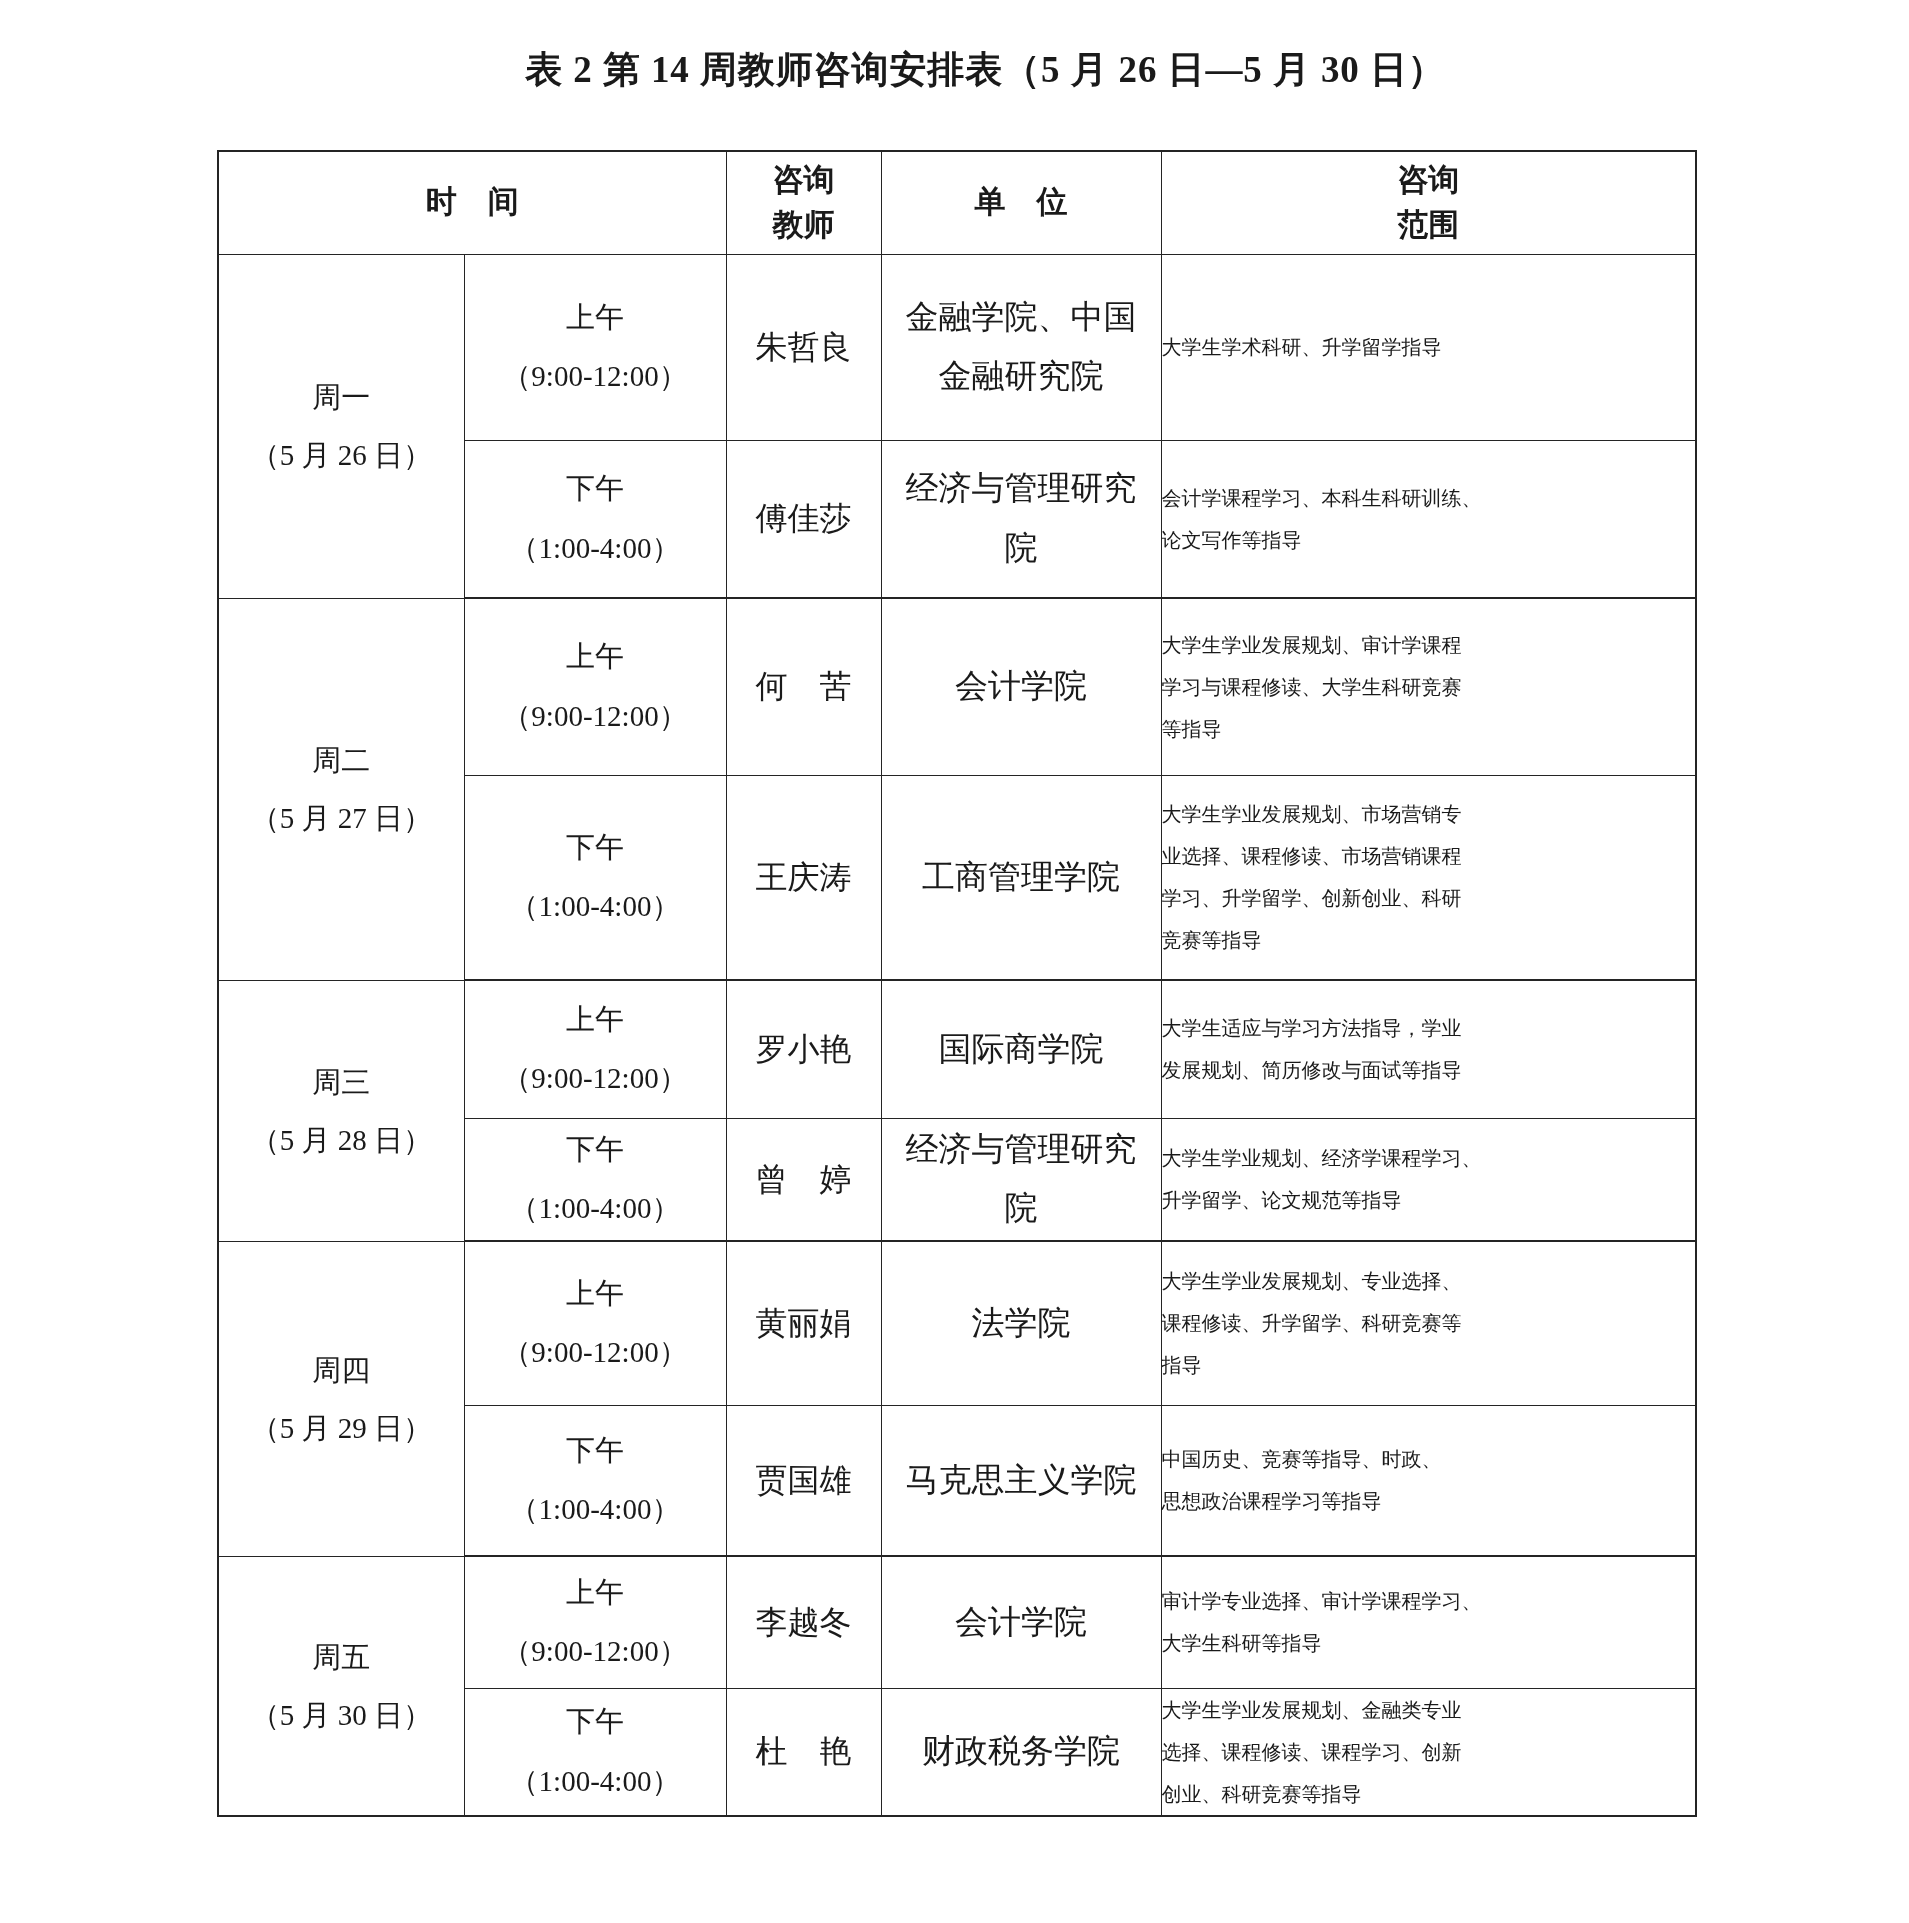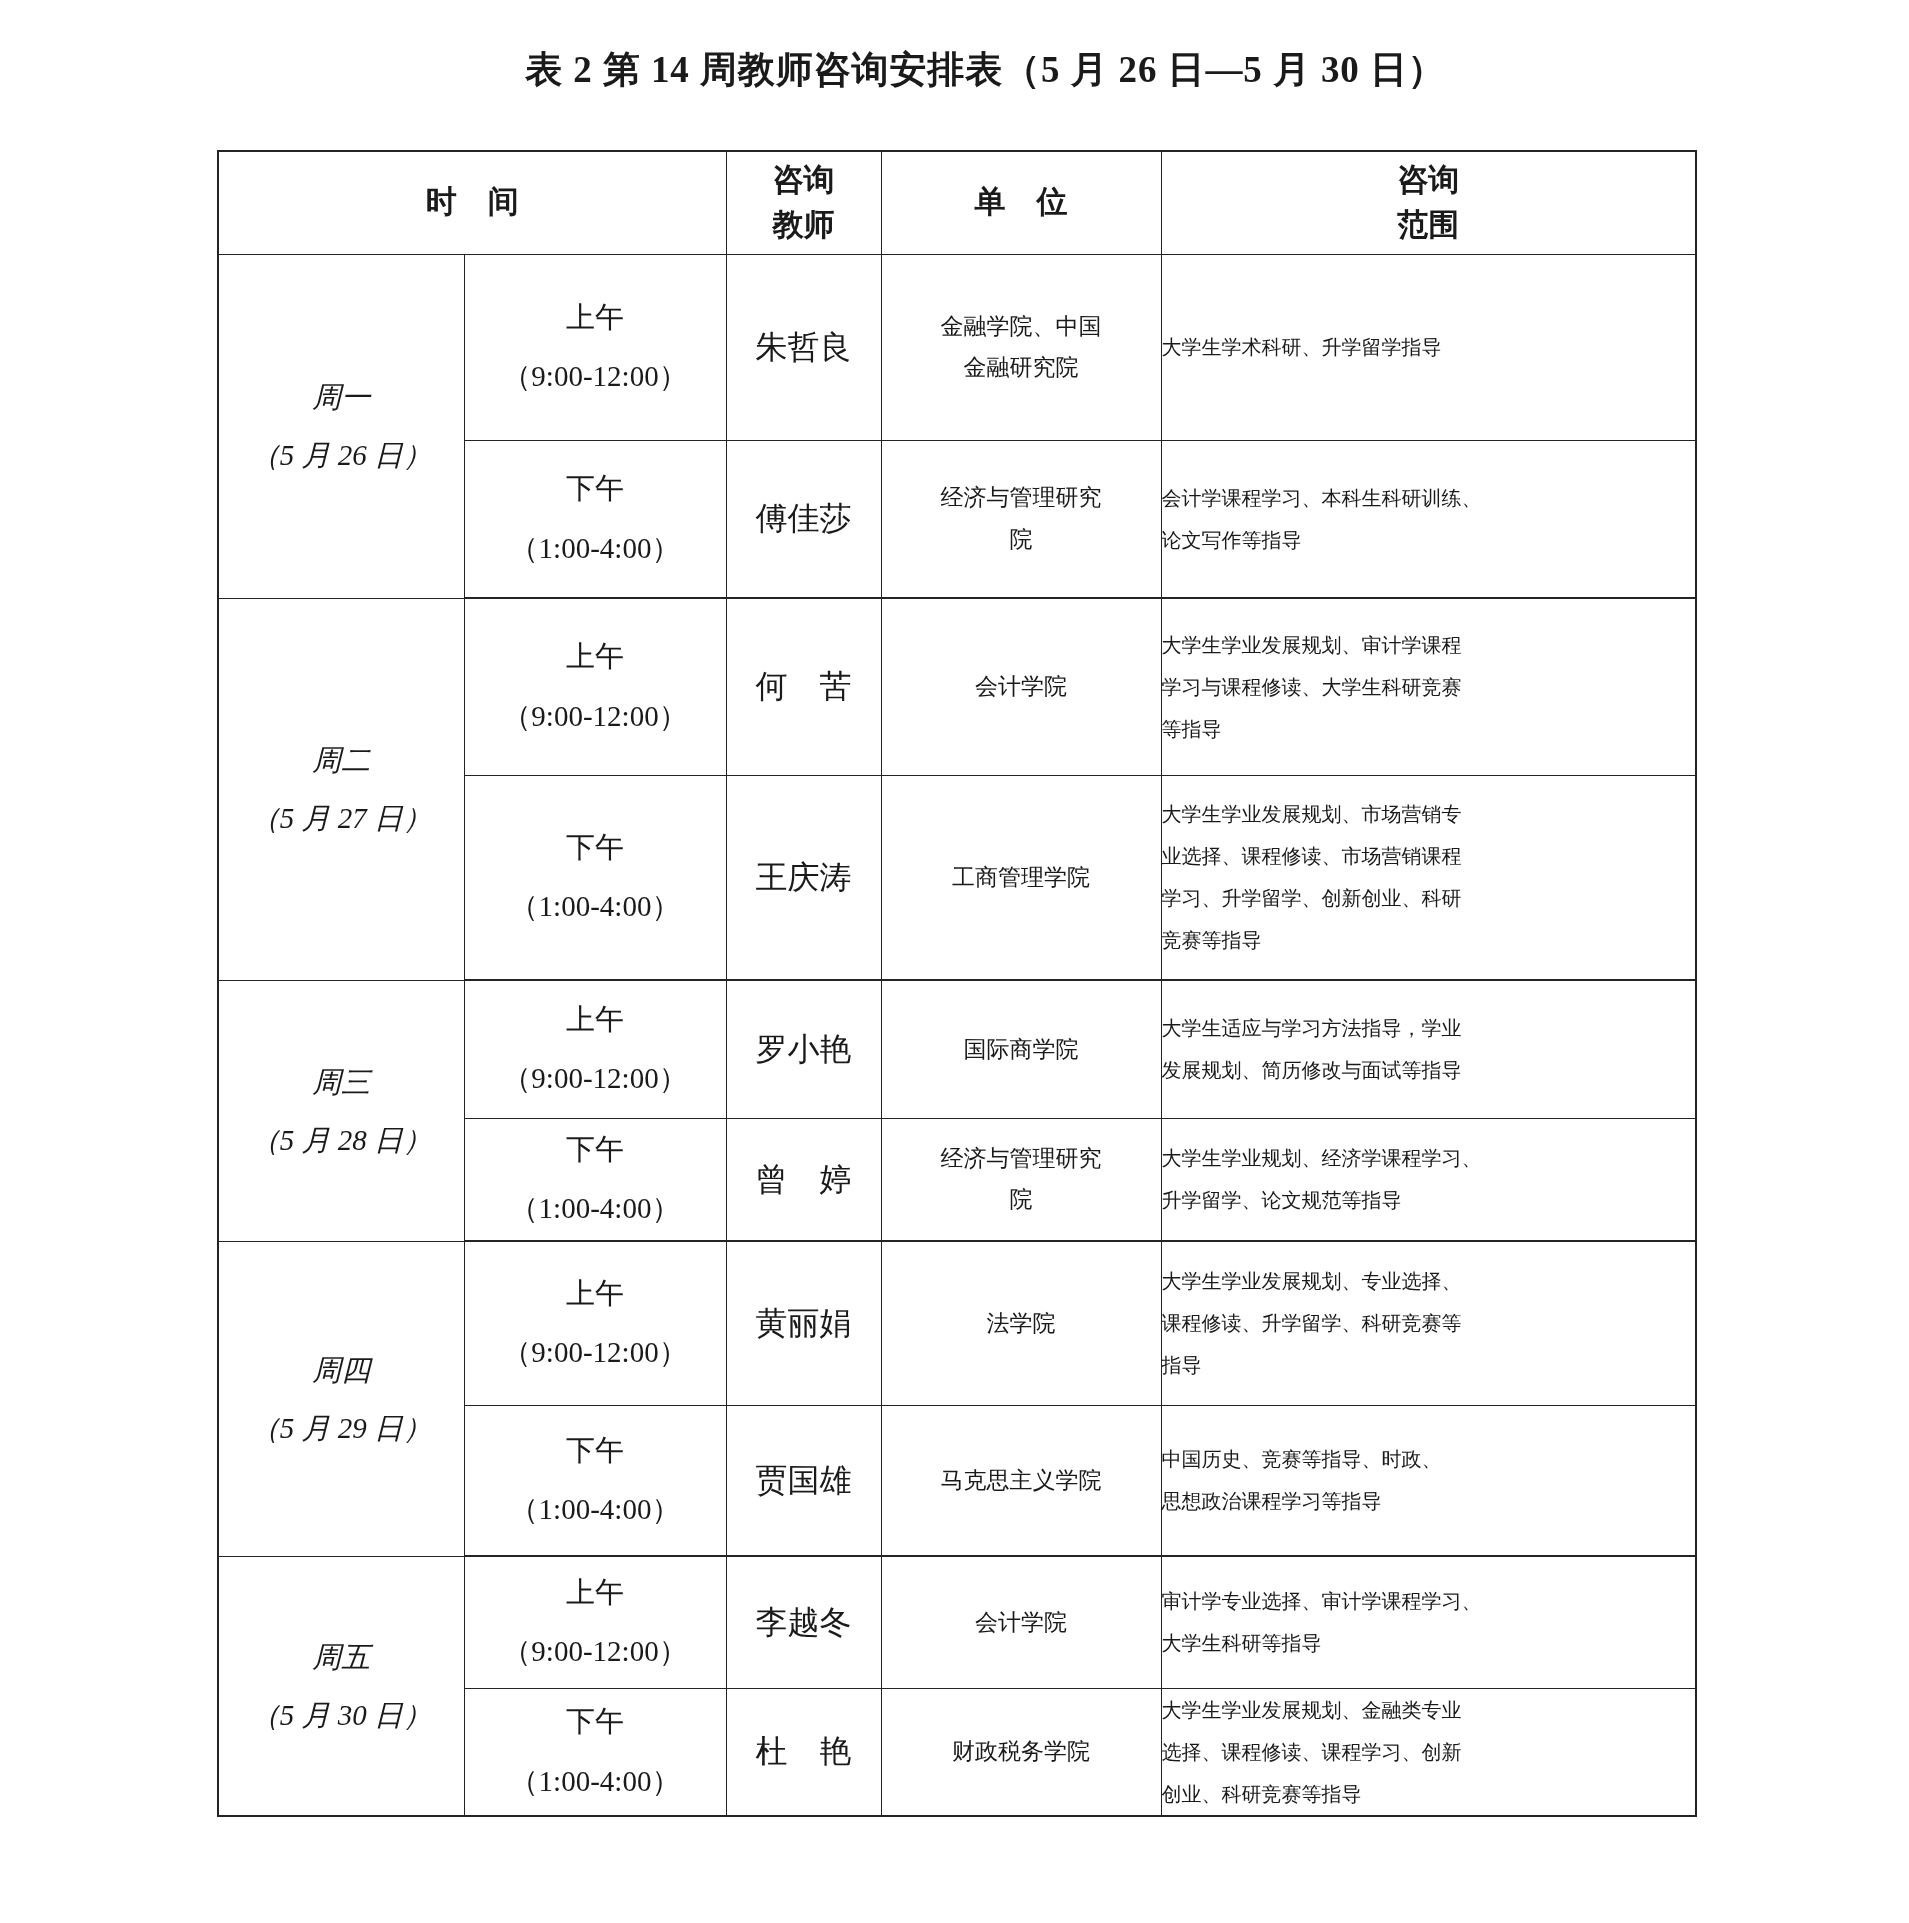--- a/index.html
+++ b/index.html
@@ -20,24 +20,24 @@
     border:2.8px solid #242424;
   }
   .schedule td,.schedule th{
     border:1.9px solid #242424;
     vertical-align:middle;
     padding:0;
     font-weight:normal;
   }
   .schedule tr.day-end>td{border-bottom-width:2.8px;margin-left:40px;}
   .schedule th{font-weight:bold;font-size:31px;text-align:center;line-height:1.45;}
-  .c-day{font-size:29px;text-align:center;line-height:2.0;font-style:italic;}
+  .c-day{font-size:29px;text-align:center;line-height:2.0;}
   .c-time{font-size:29px;text-align:center;line-height:2.05;font-family:Liberation Serif, serif;}
   .c-teacher{font-size:32px;text-align:center;line-height:1.4;}
-  .c-unit{font-size:23px;text-align:center;line-height:1.8;white-space:pre-line;}
+  .c-unit{font-size:33px;text-align:center;line-height:1.8;white-space:pre-line;}
   .c-scope{
     font-size:20px;text-align:left;line-height:42px;
     white-space:pre-line;padding:5.6px 13px 5.6px 17px;
   }
 </style>
 </head>
 <body>
 
 <div class="doc-title">表 2 第 14 周教师咨询安排表（5 月 26 日—5 月 30 日）</div>
 

